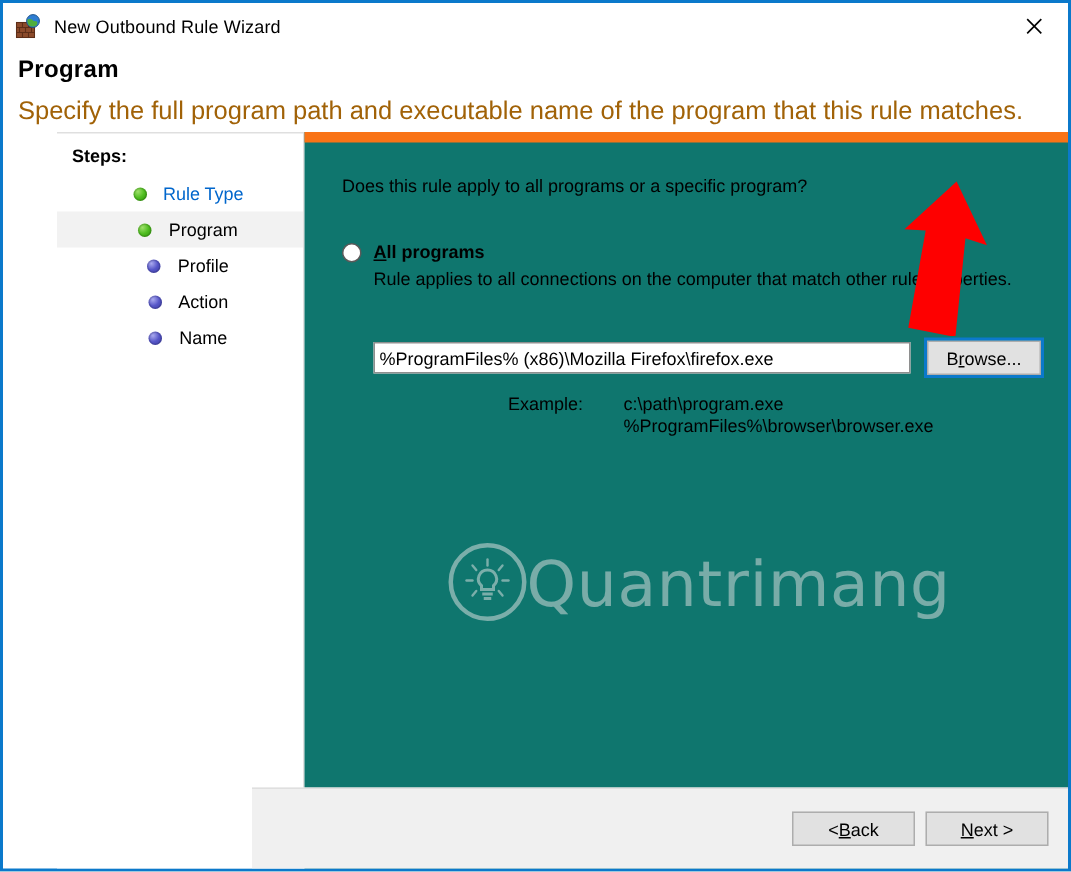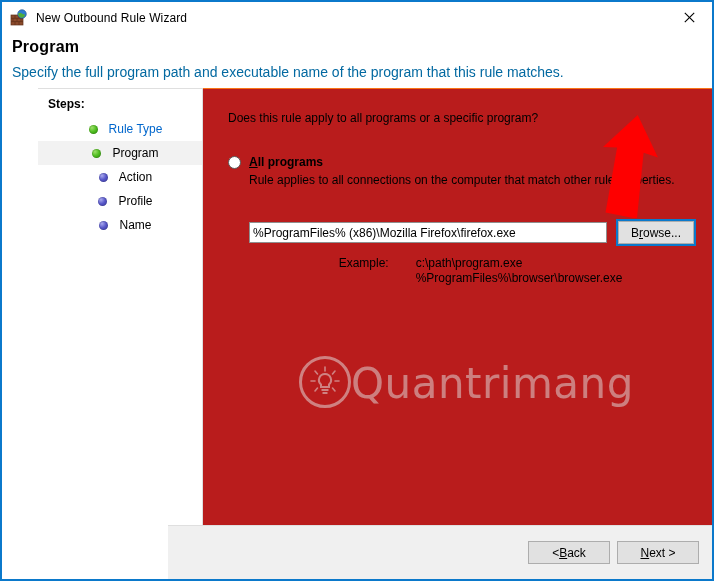--- a/index.html
+++ b/index.html
@@ -64,22 +64,22 @@
     box-sizing: border-box;
   }
   .header-title {
     font-size: 16px;
     font-weight: bold;
     color: #000000;
     margin: 0 0 8px 0;
     letter-spacing: 0.2px;
   }
   .header-sub {
-    font-size: 14px;
-    color: #0369a1;
+    font-size: 17px;
+    color: #a16207;
   }
 
   
   .body-split {
     display: flex;
     height: calc(581px - 4px - 32px - 54px);
     background: #F0F0F0;
     margin-left: 36px;
   }
 
@@ -131,22 +131,22 @@
     color: #000000;
   }
   .step-label.link {
     color: #0066CC;
   }
 
   
   .main {
     flex: 1 1 auto;
     position: relative;
-    background: #b91c1c;
-    border-top: 1px solid #f97316;
+    background: #0f766e;
+    border-top: 7px solid #f97316;
     box-sizing: border-box;
     padding: 22px 0 0 25px;
   }
   .question {
     font-size: 12px;
     color: #000;
     margin-bottom: 30px;
   }
 
   .radio-row {
@@ -359,26 +359,26 @@
         <span class="step-label link">Rule Type</span>
       </div>
 
       <div class="step current">
         <span class="step-bullet done"></span>
         <span class="step-label">Program</span>
       </div>
 
       <div class="step">
         <span class="step-bullet todo"></span>
-        <span class="step-label">Action</span>
+        <span class="step-label">Profile</span>
       </div>
 
       <div class="step">
         <span class="step-bullet todo"></span>
-        <span class="step-label">Profile</span>
+        <span class="step-label">Action</span>
       </div>
 
       <div class="step">
         <span class="step-bullet todo"></span>
         <span class="step-label">Name</span>
       </div>
     </div>
 
     <div class="main">
 

